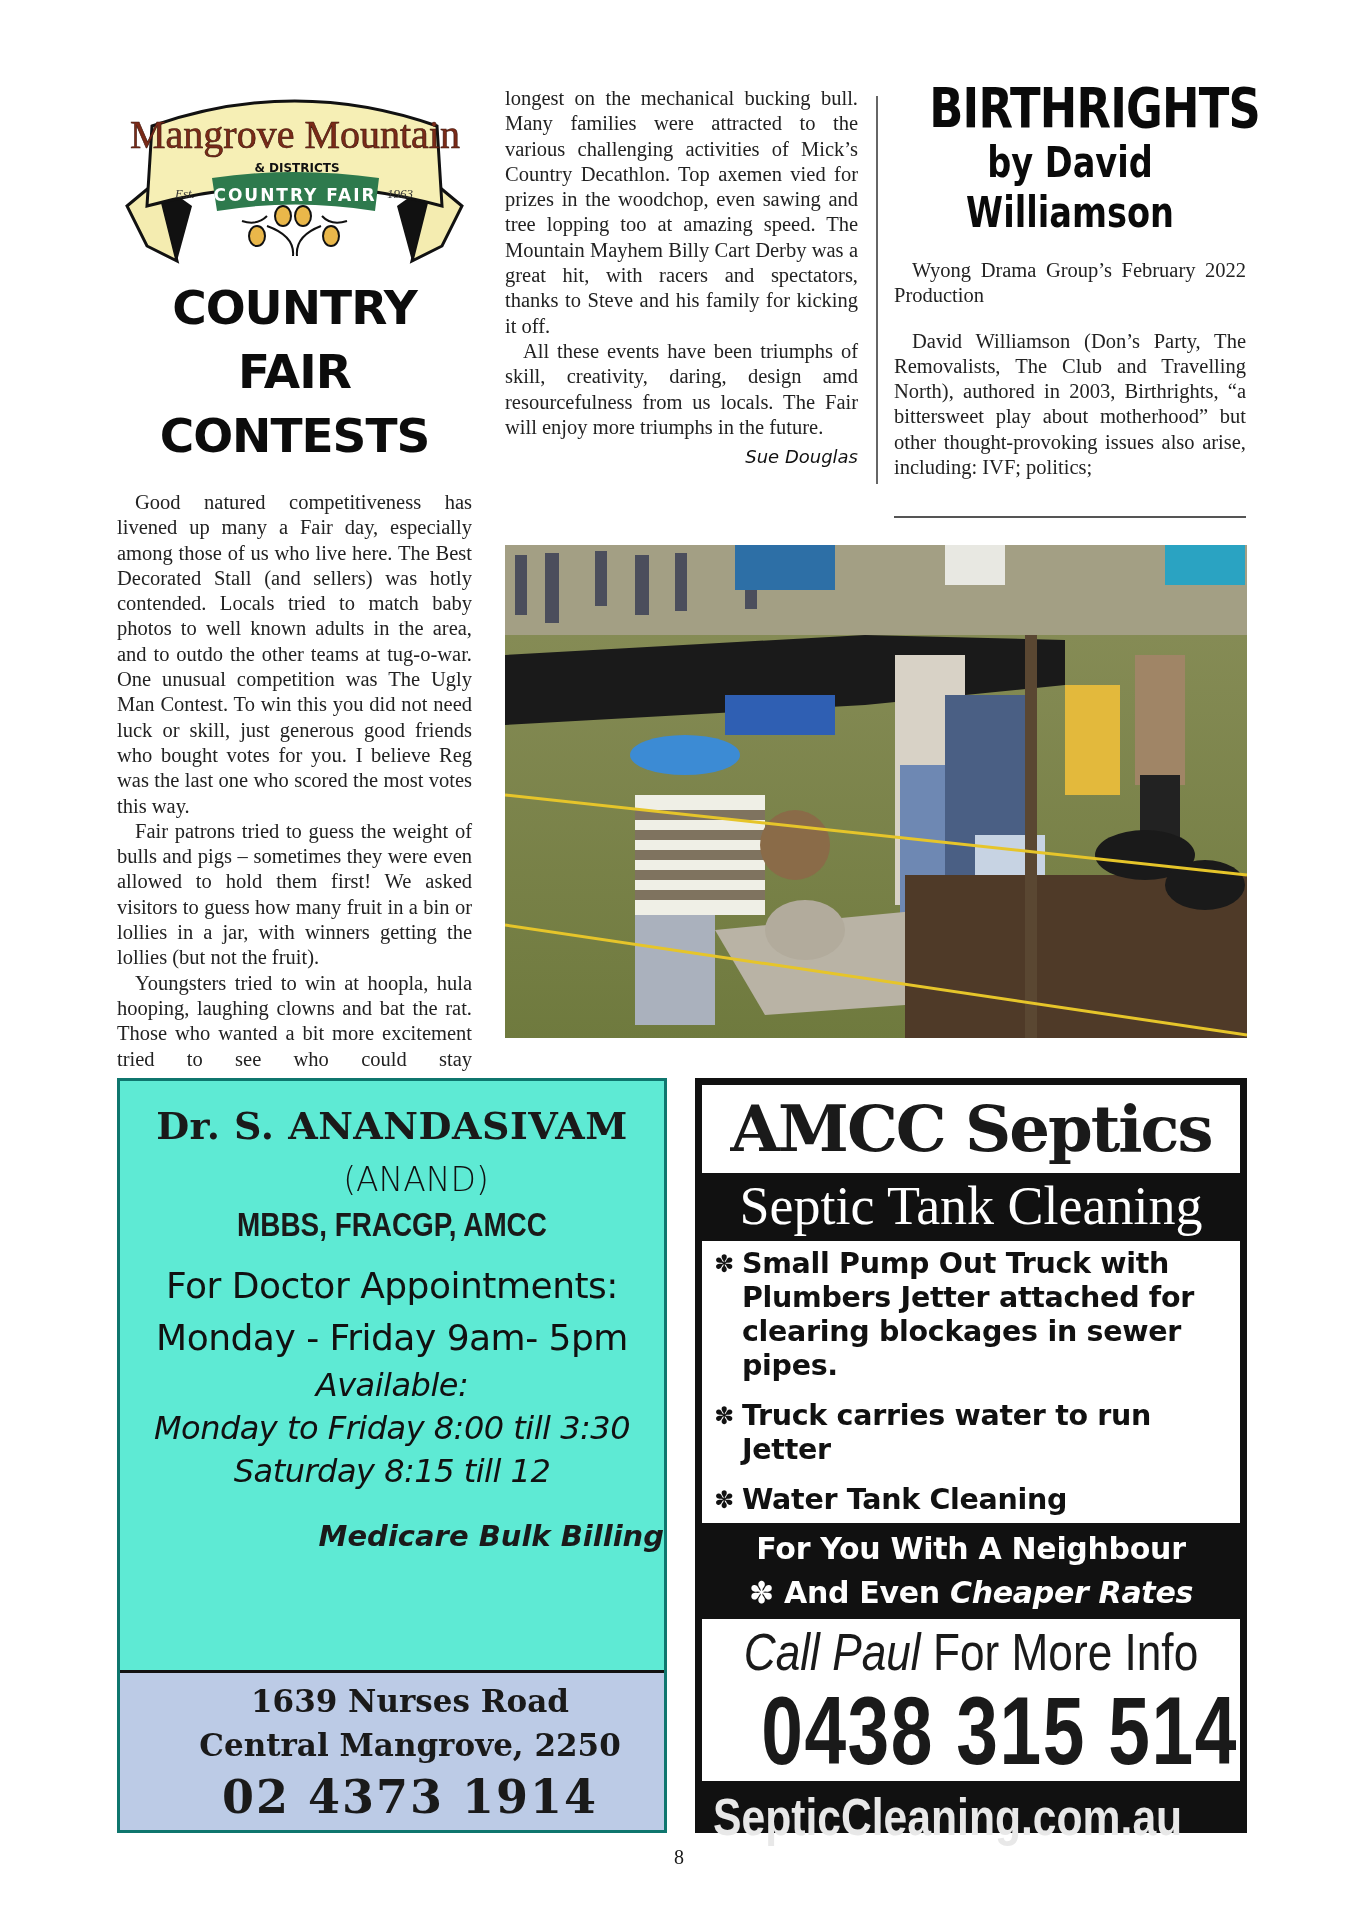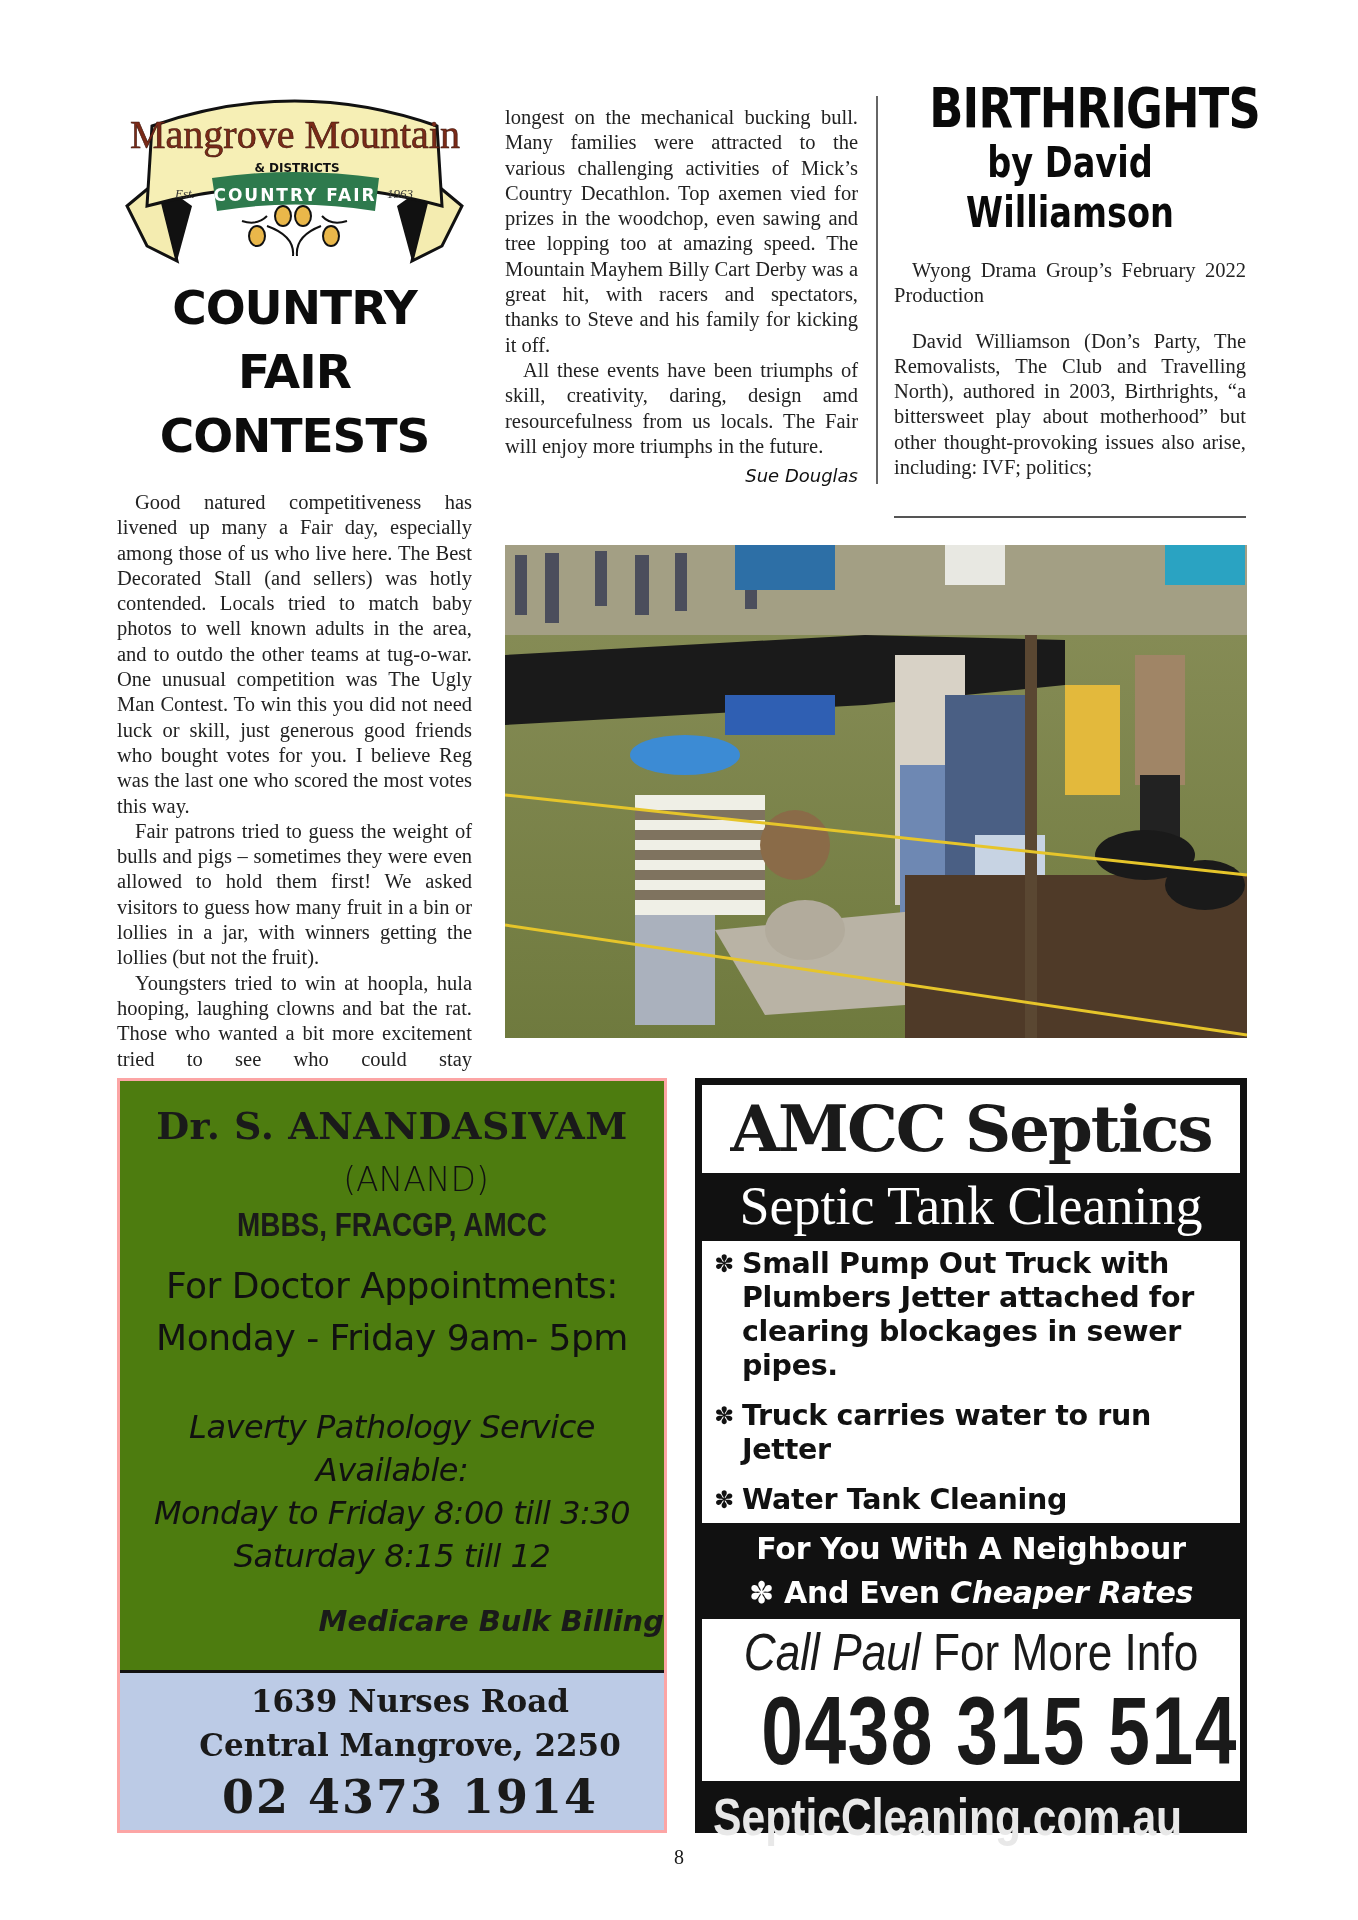--- a/index.html
+++ b/index.html
@@ -1,21 +1,21 @@
 <!DOCTYPE html>
 <html><head>
 <meta charset="utf-8">
 <style>
   * { box-sizing: border-box; margin: 0; padding: 0; }
   html, body { width: 1358px; height: 1920px; background: #ffffff; }
   body { position: relative; font-family: "Liberation Serif", serif; color: #1a1a1a; overflow: hidden; }
 
   .serif-body { font-family: "Liberation Serif", serif; font-size: 20.5px; line-height: 25.3px; text-align: justify; color: #222; }
   .serif-body p { text-indent: 18px; }
-  .serif-body p.noindent { text-indent: 0; margin-top: 19px; }
+  .serif-body p.noindent { text-indent: 0; }
 
   
   #col1 { position: absolute; left: 117px; top: 86px; width: 355px; }
   #logo { width: 355px; height: 190px; display: block; margin: 0 auto; }
   #contests-title { font-family: "DejaVu Sans", sans-serif; font-weight: bold; font-size: 47px; line-height: 64px; text-align: center; letter-spacing: -1px; color: #0c0c0c; margin-top: 0px; }
   #col1-text { margin-top: 22px; }
 
   
   #col2 { position: absolute; left: 505px; top: 86px; width: 353px; }
   #author { font-family: "DejaVu Sans", sans-serif; font-style: italic; font-size: 18px; text-align: right; margin-top: 4px; color: #111; }
@@ -27,21 +27,21 @@
   #bt-title .t1 { font-size: 56px; line-height: 60px; letter-spacing: -1px; display:block; }
   #bt-title .t2 { font-size: 42px; line-height: 50px; display:block; }
   #col3-text { margin-top: 20px; }
   #col3-text p + p { margin-top: 20px; }
   #col3-rule { position: absolute; left: 894px; top: 516px; width: 352px; height: 2px; background: #555; }
 
   
   #photo { position: absolute; left: 505px; top: 545px; width: 742px; height: 493px; overflow: hidden; }
 
   
-  #doc-ad { position: absolute; left: 117px; top: 1078px; width: 550px; height: 755px; border: 3px solid #fca5a5; background: #4d7c0f; }
+  #doc-ad { position: absolute; left: 117px; top: 1078px; width: 550px; height: 755px; border: 3px solid #0f766e; background: #5eead4; }
   #doc-name { font-family: "DejaVu Serif", serif; font-weight: bold; font-size: 38px; text-align: center; margin-top: 22px; letter-spacing: 0.5px; }
   #doc-nick { font-family: "DejaVu Sans", sans-serif; font-size: 33px; text-align: center; margin-top: 12px; color: #111; font-weight: 300; margin-left: 48px; }
   #doc-quals { font-family: "Liberation Sans", sans-serif; font-weight: bold; font-size: 34px; text-align: center; margin-top: 6px; transform: scaleX(0.82); }
   .doc-appt { font-family: "DejaVu Sans", sans-serif; font-size: 36px; text-align: center; line-height: 52px; color: #111; font-weight: normal; letter-spacing: -0.5px; }
   #doc-appt-1 { margin-top: 16px; }
   .doc-path { font-family: "DejaVu Sans", sans-serif; font-style: italic; font-size: 32px; text-align: center; line-height: 43px; color: #111; letter-spacing: -0.5px; }
   #doc-path-1 { margin-top: 42px; }
   #doc-medicare { font-family: "DejaVu Sans", sans-serif; font-weight: bold; font-style: italic; font-size: 29px; text-align: right; margin-top: 26px; padding-right: 0; }
   #doc-addr { position: absolute; left: 0; right: 0; bottom: 0; height: 160px; background: #bccbe6; border-top: 3px solid #111; text-align: center; padding-left: 36px; }
   .addr-line { font-family: "DejaVu Serif", serif; font-weight: bold; font-size: 31px; line-height: 44px; }
@@ -186,21 +186,20 @@
     <path d="M0 380 L742 490" stroke="#e6c52a" stroke-width="3"></path>
   </svg>
 </div>
 
 <div id="doc-ad">
   <div id="doc-name">Dr. S. ANANDASIVAM</div>
   <div id="doc-nick">(ANAND)</div>
   <div id="doc-quals">MBBS, FRACGP, AMCC</div>
   <div id="doc-appt-1" class="doc-appt">For Doctor Appointments:</div>
   <div class="doc-appt">Monday - Friday 9am- 5pm</div>
-  <div id="doc-path-1" class="doc-path">Laverty Pathology Service</div>
   <div class="doc-path">Available:</div>
   <div class="doc-path">Monday to Friday 8:00 till 3:30</div>
   <div class="doc-path">Saturday 8:15 till 12</div>
   <div id="doc-medicare">Medicare Bulk Billing</div>
   <div id="doc-addr" style="background: rgb(188, 203, 230);">
     <div id="addr-1" class="addr-line">1639 Nurses Road</div>
     <div class="addr-line">Central Mangrove, 2250</div>
     <div id="doc-phone">02 4373 1914</div>
   </div>
 </div>

